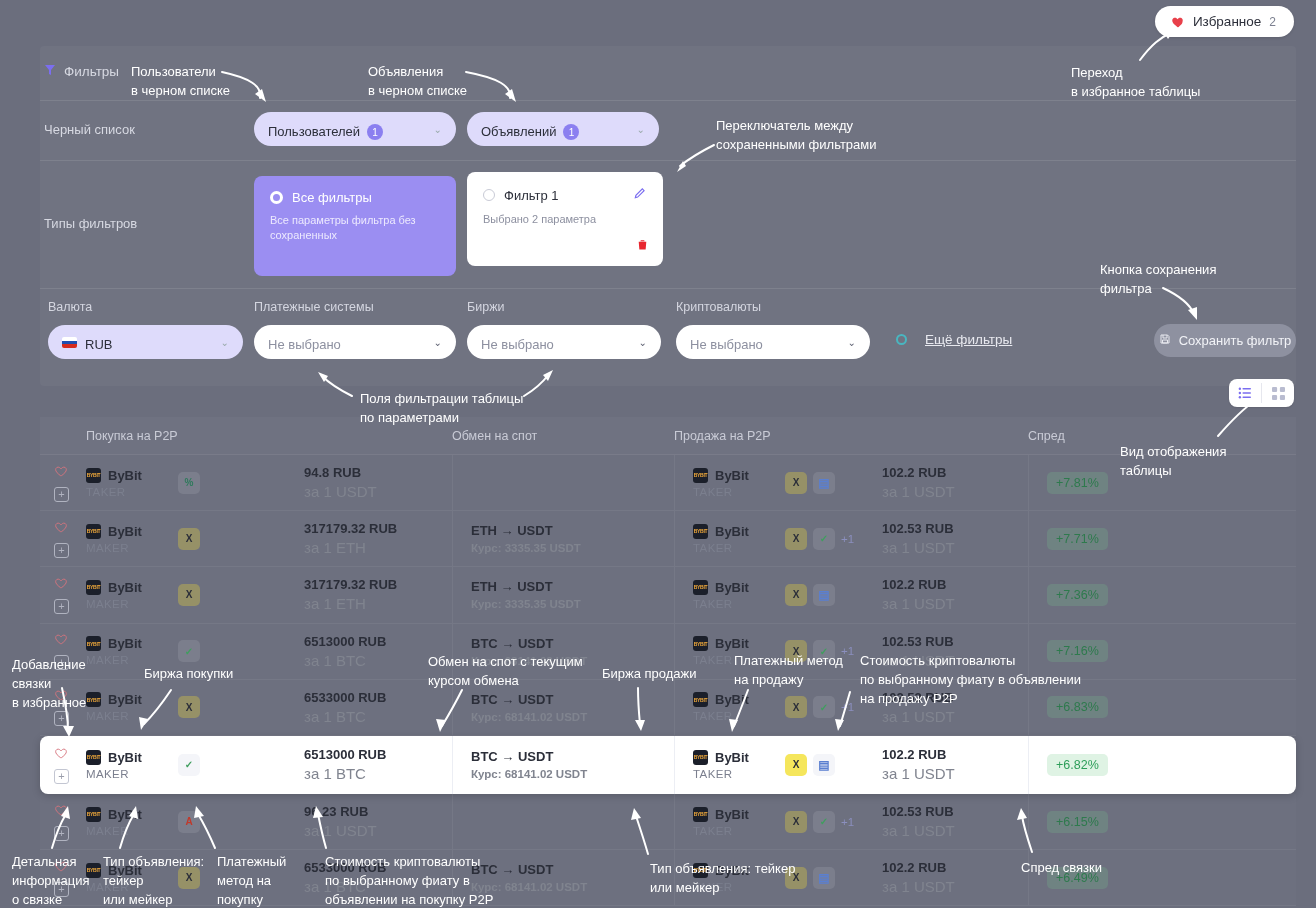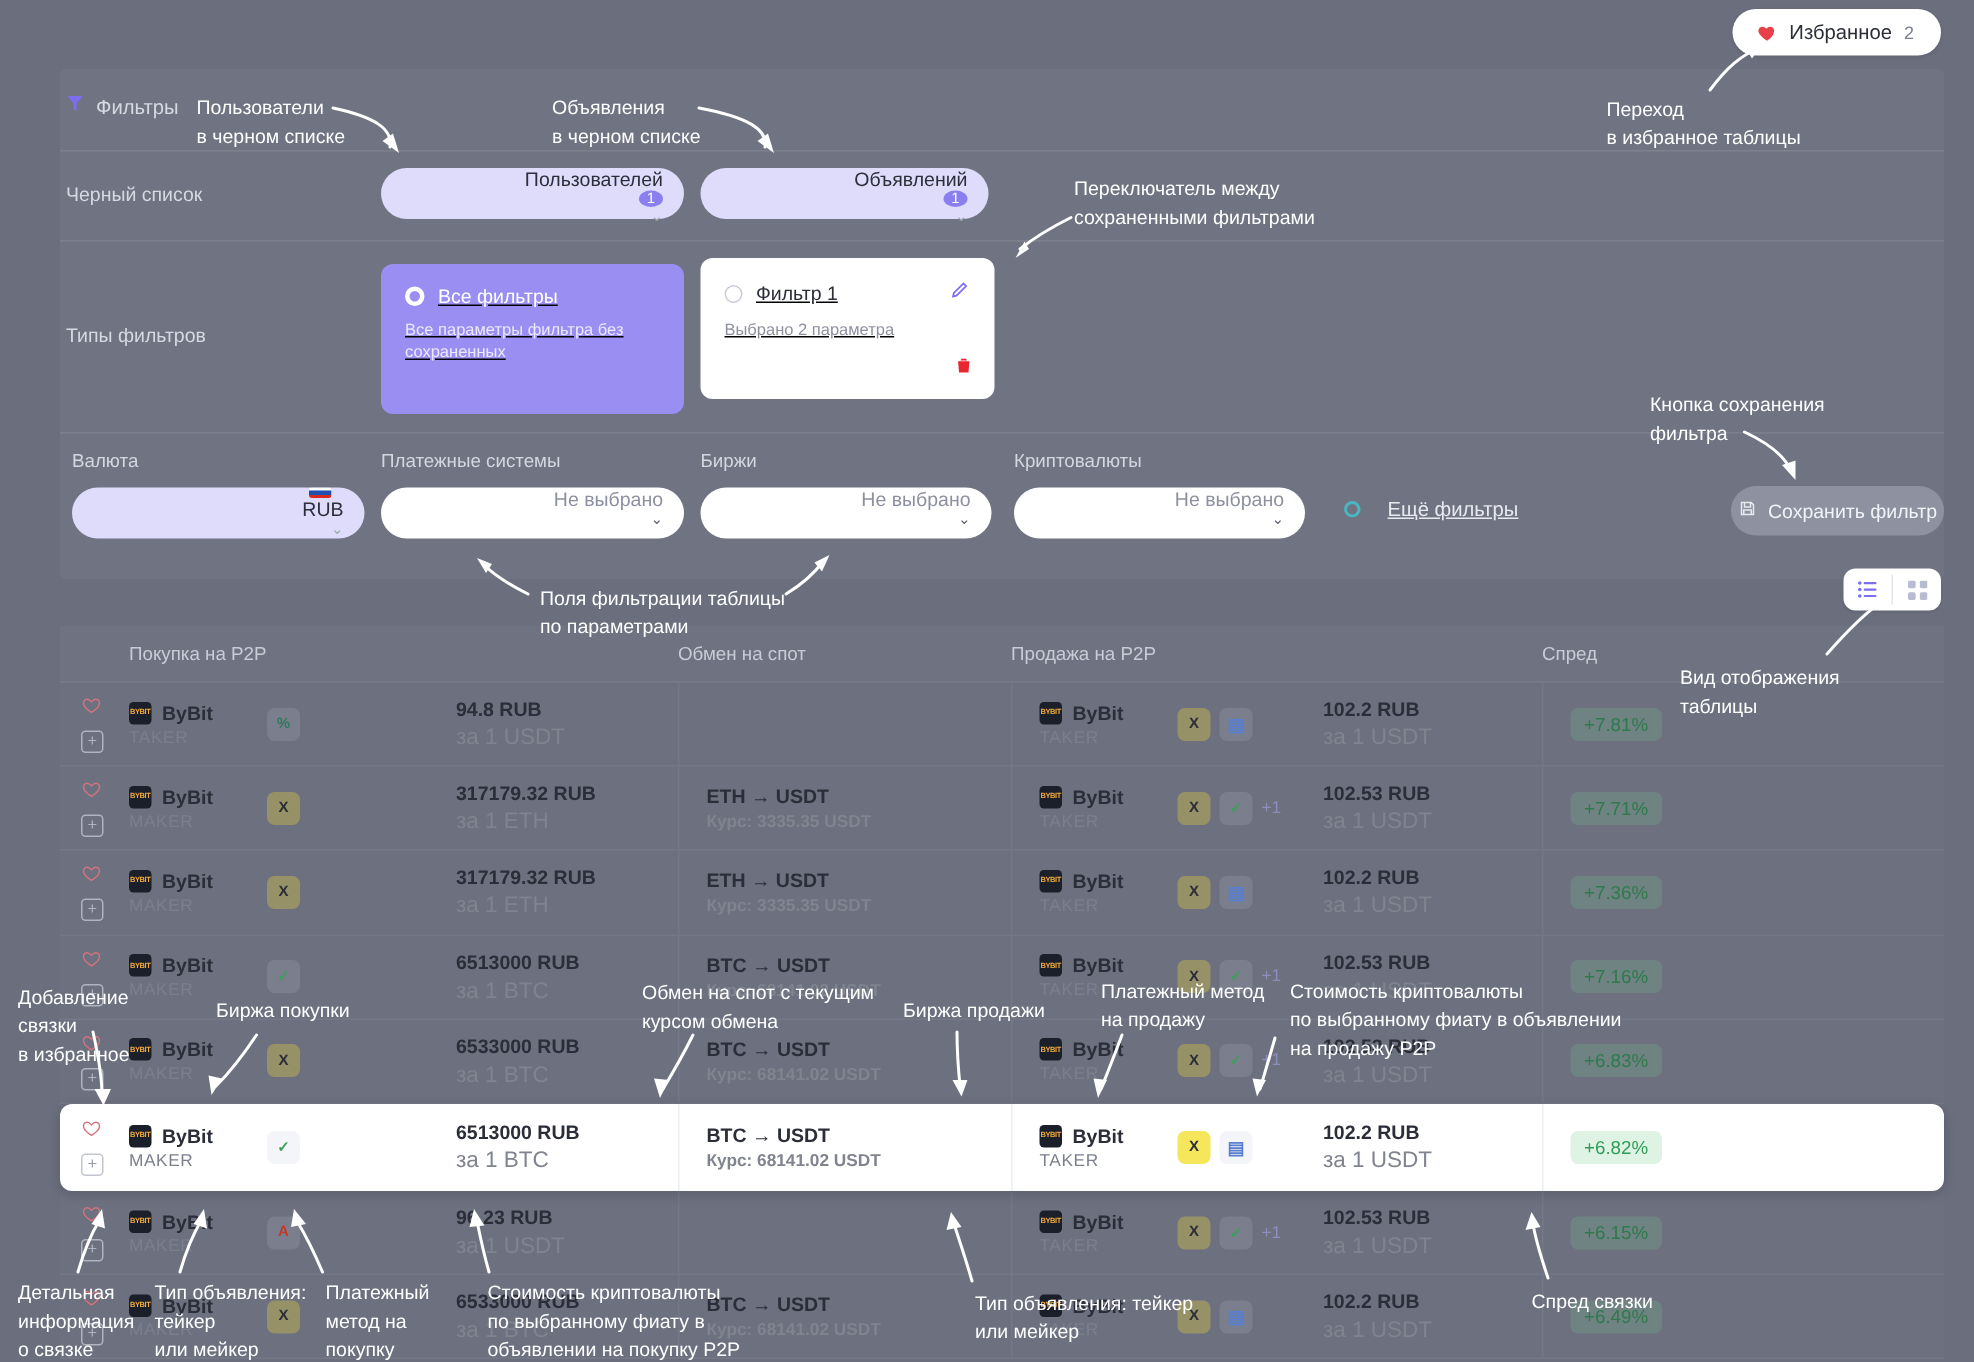--- a/index.html
+++ b/index.html
@@ -40,35 +40,35 @@
     position: absolute; left: 44px; top: 62px;
     display: flex; align-items: center; gap: 8px;
   }
   .filters-head .txt { font-size: 13.5px; color: #d7d9e2; }
 
   .row-label { position: absolute; font-size: 13px; color: #d7d9e2; }
 
   
   .sel {
     position: absolute; height: 34px; border-radius: 18px;
-    display: flex; align-items: flex-end; padding: 0 14px;
-    font-size: 13px; cursor: pointer; background: #ffffff; color: #8d90a0; flex-direction: column;
+    display: flex; align-items: flex-start; padding: 12px 14px;
+    font-size: 13px; cursor: pointer; background: #ffffff; color: #8d90a0;
   }
   .sel.lilac { background: #dedbfb; color: #2c2f3a; }
   .sel .chev { margin-left: auto; color: #9aa; font-size: 10px; }
   .sel .badge {
     display:inline-flex; align-items:center; justify-content:center;
     width:16px; height:16px; border-radius:50%;
     background:#8b7ff0; color:#fff; font-size:10px; margin-left:7px;
   }
   .flag { width:15px; height:11px; margin-right:8px; border-radius:2px; overflow:hidden; display:inline-block; position:relative;}
   .flag i { position:absolute; left:0; width:100%; height:33.34%; display:block; }
 
   
-  .fcard { position: absolute; border-radius: 8px; text-decoration: underline; }
+  .fcard { position: absolute; border-radius: 8px; }
   .fcard.sel-card { background: #9b8ef2; width: 202px; height: 100px; left: 254px; top: 176px; padding: 14px 16px; cursor:pointer;}
   .fcard.wh-card  { background: #ffffff;  width: 196px; height: 94px;  left: 467px; top: 172px; padding: 14px 16px; cursor:pointer;}
   .fcard .ttl { font-size: 13px; }
   .fcard.sel-card .ttl { color: #ffffff; }
   .fcard.wh-card .ttl { color: #2c2f3a; }
   .fcard .sub { font-size: 11px; line-height: 15px; margin-top: 8px; }
   .fcard.sel-card .sub { color: #ece9fe; }
   .fcard.wh-card .sub { color: #8d90a0; }
   .radio-on { width:13px;height:13px;border-radius:50%;border:3px solid #fff;background:#9b8ef2;display:inline-block;}
   .radio-off{ width:12px;height:12px;border-radius:50%;border:1.5px solid #c9cbd6;background:#fff;display:inline-block;}

